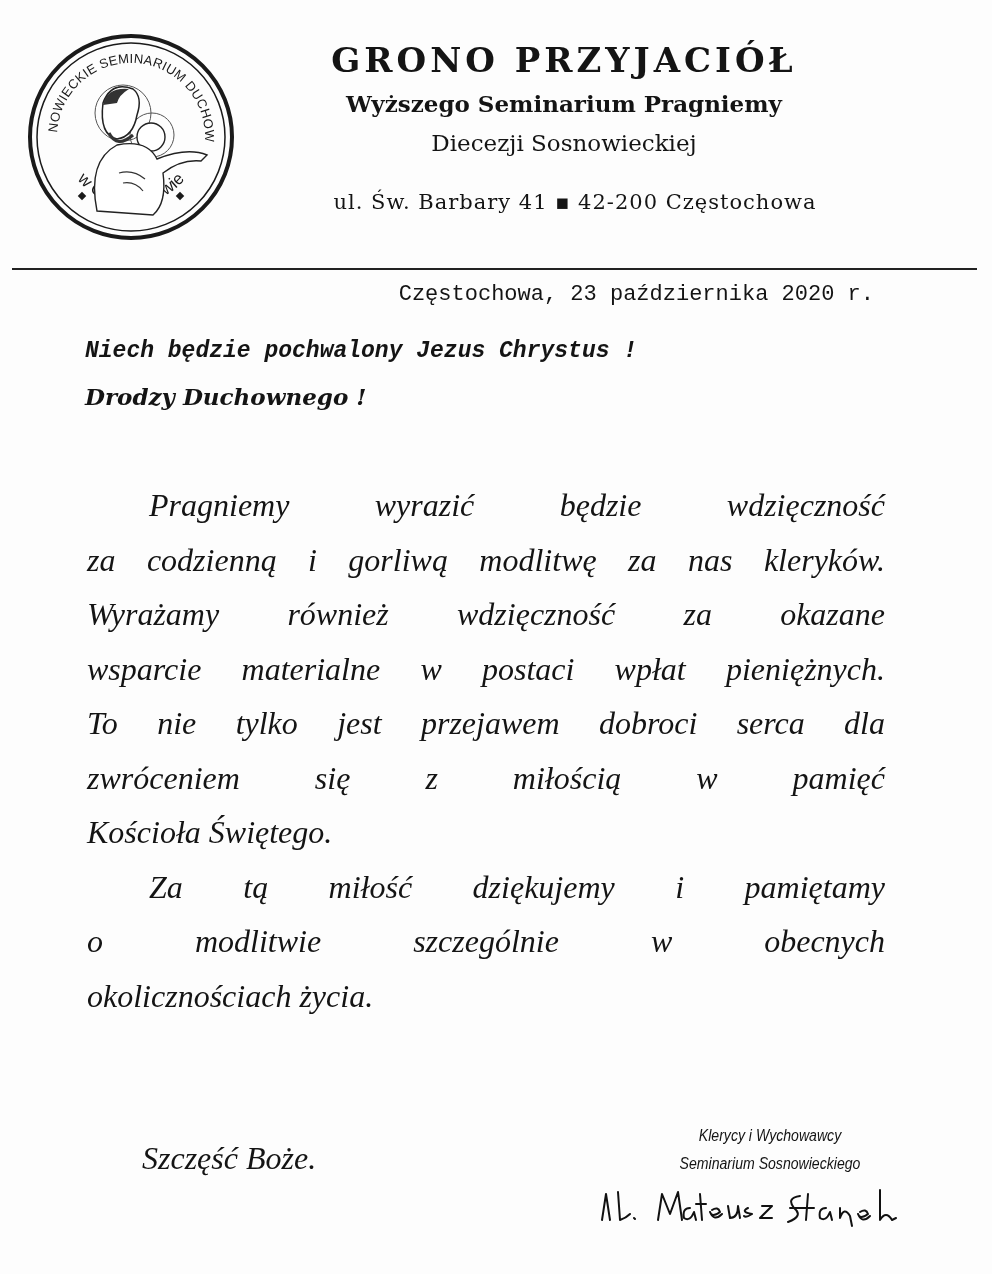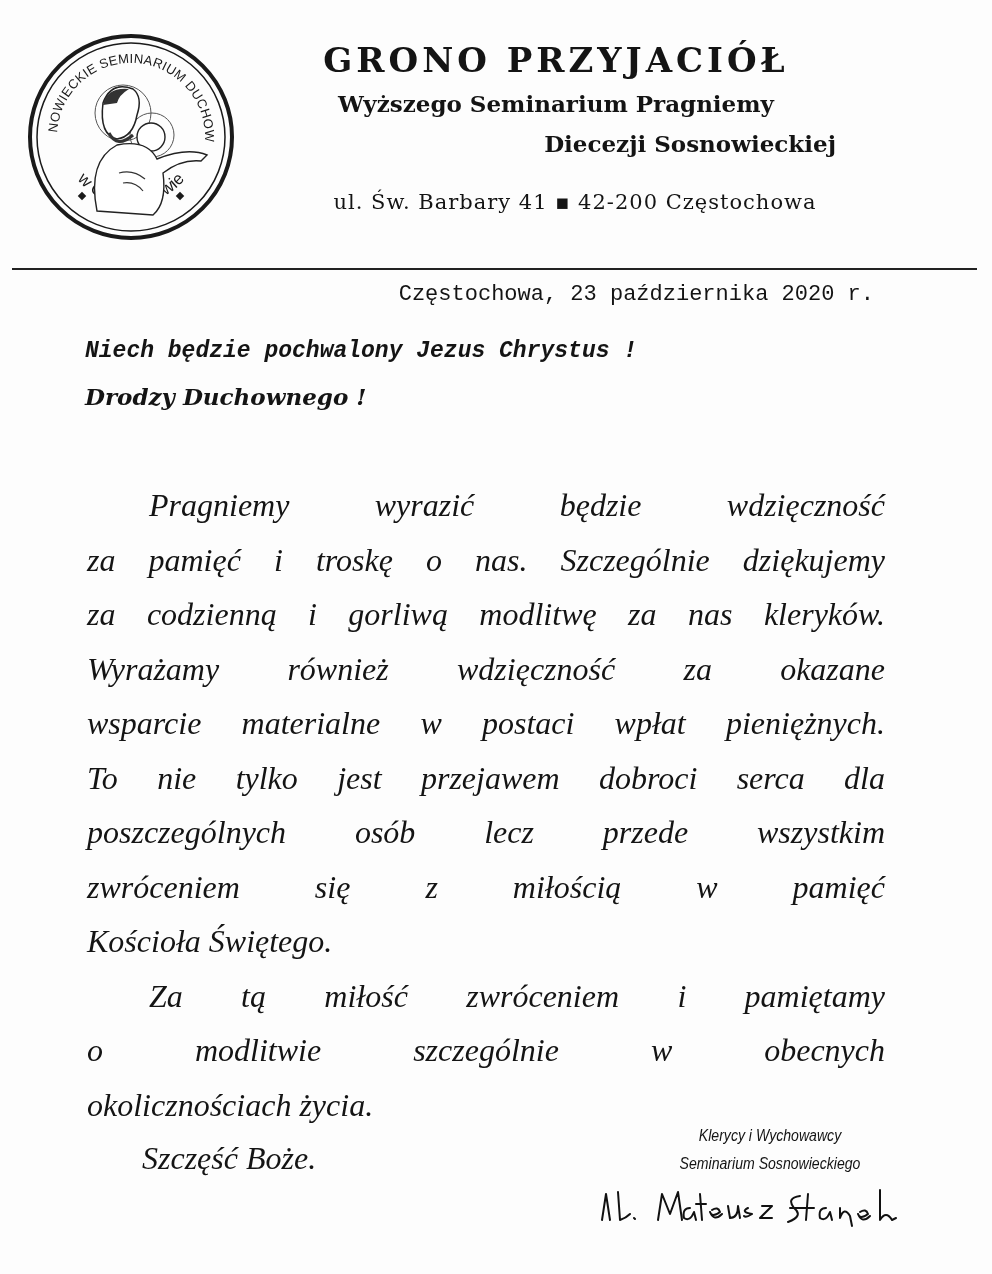--- a/index.html
+++ b/index.html
@@ -3,24 +3,24 @@
   <meta charset="utf-8">
   <style>
     html, body { margin: 0; padding: 0; }
     body {
       width: 992px; height: 1274px; background: #fdfdfd; position: relative; overflow: hidden;
       color: #141414;
     }
     .logo {
       position: absolute; left: 27px; top: 33px; width: 208px; height: 208px;
     }
-    .hdr { position: absolute; left: 276px; width: 560px; text-align: center; font-family: "DejaVu Serif", serif; }
+    .hdr { position: absolute; left: 284px; width: 560px; text-align: center; font-family: "DejaVu Serif", serif; }
     .hdr-title { top: 40px; font-size: 34px; font-weight: bold; letter-spacing: 4px; }
     .hdr-sub1 { top: 90px; font-size: 23px; font-weight: bold; }
-    .hdr-sub2 { top: 130px; font-size: 23px; font-weight: bold; text-align: right; }
+    .hdr-sub2 { top: 130px; font-size: 23px; font-weight: normal; }
     .hdr-addr { top: 190px; font-size: 21px; letter-spacing: 1px; left: 280px; width: 590px; }
     .rule { position: absolute; left: 12px; right: 15px; top: 268px; height: 2px; background: #222; }
     .date { position: absolute; right: 118px; top: 282px; font-family: Liberation Mono, monospace; font-size: 22px; }
     .salut { position: absolute; left: 85px; font-family: "DejaVu Serif", serif; font-style: italic; font-weight: bold; font-size: 23px; }
     .s1 { top: 338px; font-family: Liberation Mono, monospace; }
     .s2 { top: 383px; }
     .body {
       position: absolute; left: 87px; top: 478px; width: 798px;
       font-family: "Liberation Serif", serif; font-style: italic; font-size: 32px; line-height: 54.5px;
       text-align: justify;
@@ -70,29 +70,27 @@
 
 <div class="rule"></div>
 
 <div class="date">Częstochowa, 23 października 2020 r.</div>
 
 <div class="salut s1">Niech będzie pochwalony Jezus Chrystus !</div>
 <div class="salut s2">Drodzy Duchownego !</div>
 
 <div class="body">
   <span class="line indent">Pragniemy wyrazić będzie wdzięczność</span>
-  <span class="line">za pamięć i troskę o nas. Szczególnie dziękujemy</span>
   <span class="line">za codzienną i gorliwą  modlitwę za nas kleryków.</span>
   <span class="line">Wyrażamy również wdzięczność za okazane</span>
   <span class="line">wsparcie materialne w postaci wpłat pieniężnych.</span>
   <span class="line">To nie tylko jest przejawem dobroci serca dla</span>
-  <span class="line">poszczególnych osób lecz przede wszystkim</span>
   <span class="line">zwróceniem się z miłością w pamięć</span>
   <span class="line last">Kościoła Świętego.</span>
-  <span class="line indent">Za tą miłość zwróceniem i pamiętamy</span>
+  <span class="line indent">Za tą miłość dziękujemy i pamiętamy</span>
   <span class="line">o modlitwie szczególnie w obecnych</span>
   <span class="line last">okolicznościach życia.</span>
 </div>
 
 <div class="bless">Szczęść Boże.</div>
 
 <div class="signer sg1">Klerycy i Wychowawcy</div>
 <div class="signer sg2">Seminarium Sosnowieckiego</div>
 
 <svg class="signature" viewBox="0 0 330 50">

